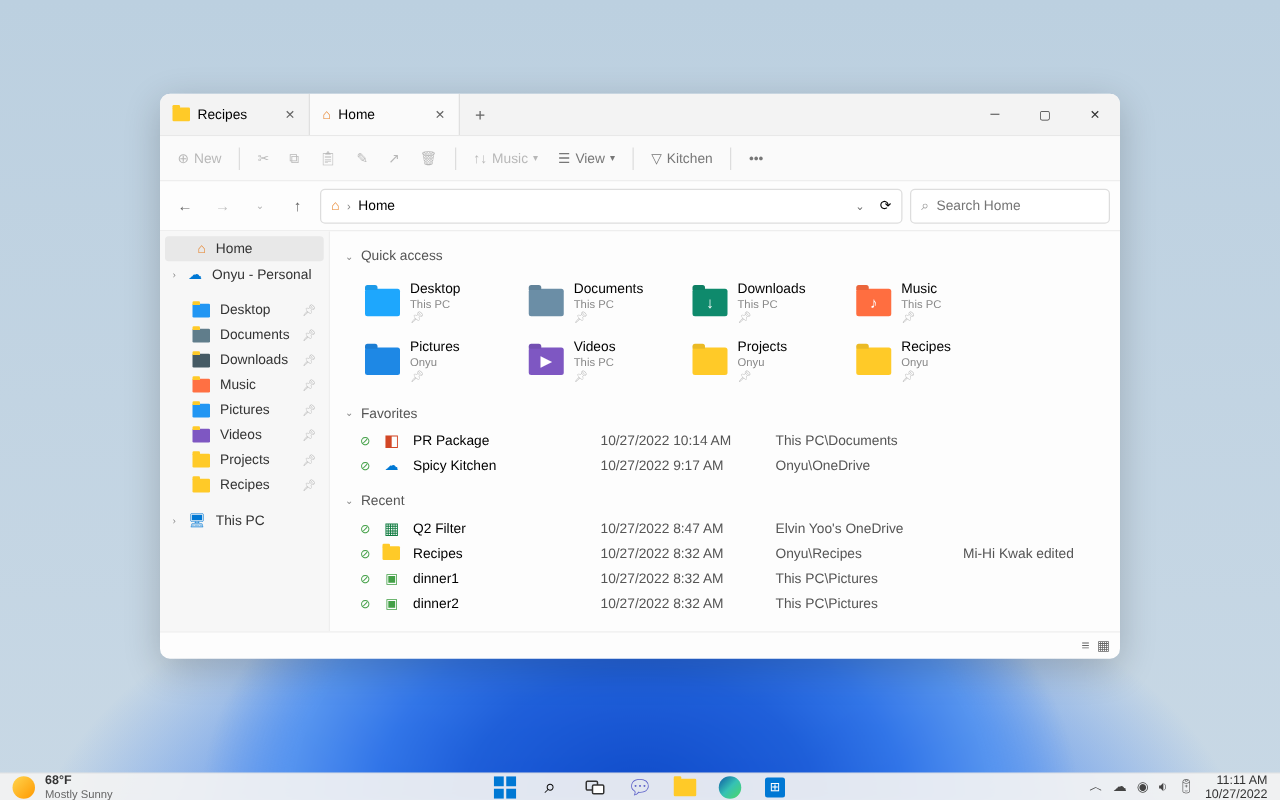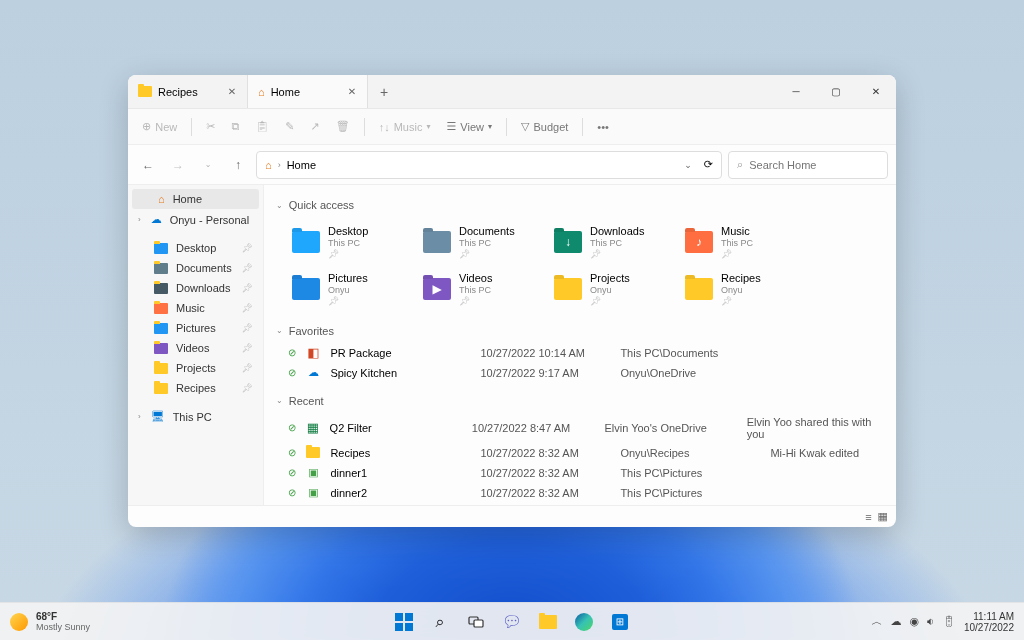--- a/index.html
+++ b/index.html
@@ -46,21 +46,21 @@
 
 .file-row { display: flex; align-items: center; padding: 3px 0 3px 12px; gap: 10px; }
 .file-row .ficon { width: 14px; height: 14px; display: flex; align-items: center; justify-content: center; }
 .file-row .fname { width: 140px; }
 .file-row .fdate { width: 130px; color: #555; }
 .file-row .floc { width: 140px; color: #555; }
 .file-row .fstat { color: #555; }
 
 .statusbar { height: 22px; border-top: 1px solid #eee; display: flex; align-items: center; justify-content: flex-end; padding: 0 8px; gap: 6px; color: #666; font-size: 11px; }
 
-.taskbar { position: absolute; bottom: 0; left: 0; right: 0; height: 38px; background: rgba(243,243,243,0.92); backdrop-filter: blur(20px); display: flex; align-items: center; padding: 0 10px; border-top: 1px solid rgba(0,0,0,0.05); }
+.taskbar { position: absolute; bottom: 0; left: 0; right: 0; height: 22px; background: rgba(243,243,243,0.92); backdrop-filter: blur(20px); display: flex; align-items: center; padding: 0 10px; border-top: 1px solid rgba(0,0,0,0.05); }
 .tb-left { display: flex; align-items: center; gap: 8px; font-size: 10px; color: #333; }
 .tb-weather { width: 18px; height: 18px; border-radius: 50%; background: linear-gradient(135deg, #ffd54f, #ff9800); }
 .tb-center { position: absolute; left: 50%; transform: translateX(-50%); display: flex; gap: 4px; }
 .tb-icon { width: 32px; height: 32px; display: flex; align-items: center; justify-content: center; border-radius: 4px; }
 .tb-right { margin-left: auto; display: flex; align-items: center; gap: 8px; font-size: 10px; color: #333; }
 .tray-ico { font-size: 11px; color: #444; }
 
 .folder-ico { width: 14px; height: 11px; background: #ffca28; border-radius: 1px; position: relative; }
 .folder-ico::before { content: ''; position: absolute; top: -2px; left: 0; width: 6px; height: 3px; background: #ffca28; border-radius: 1px 1px 0 0; }
 
@@ -100,21 +100,21 @@
     <div class="tbtn disabled">✂</div>
     <div class="tbtn disabled">⧉</div>
     <div class="tbtn disabled">📋︎</div>
     <div class="tbtn disabled">✎</div>
     <div class="tbtn disabled">↗</div>
     <div class="tbtn disabled">🗑︎</div>
     <span class="tsep"></span>
     <div class="tbtn disabled">↑↓ <span>Music</span> <span style="font-size:8px;">▾</span></div>
     <div class="tbtn">☰ <span>View</span> <span style="font-size:8px;">▾</span></div>
     <span class="tsep"></span>
-    <div class="tbtn">▽ <span>Budget</span></div>
+    <div class="tbtn">▽ <span>Kitchen</span></div>
     <span class="tsep"></span>
     <div class="tbtn">•••</div>
   </div>
 
   <div class="navbar">
     <div class="nav-btn">←</div>
     <div class="nav-btn" style="opacity:.4;">→</div>
     <div class="nav-btn" style="font-size:8px;opacity:.5;">⌄</div>
     <div class="nav-btn">↑</div>
     <div class="addr">
@@ -305,21 +305,20 @@
       </div>
       <div id="recent-list">
           <div class="file-row">
             <span style="color:#43a047;font-size:10px;">⊘</span>
             <span class="ficon">
               <span style="color:#107c41;font-size:13px;">▦</span>
             </span>
             <span class="fname">Q2 Filter</span>
             <span class="fdate">10/27/2022 8:47 AM</span>
             <span class="floc">Elvin Yoo's OneDrive</span>
-            <span class="fstat">Elvin Yoo shared this with you</span>
           </div>
           <div class="file-row">
             <span style="color:#43a047;font-size:10px;">⊘</span>
             <span class="ficon">
               <span class="folder-ico"></span>
             </span>
             <span class="fname">Recipes</span>
             <span class="fdate">10/27/2022 8:32 AM</span>
             <span class="floc">Onyu\Recipes</span>
             <span class="fstat">Mi-Hi Kwak edited</span>

